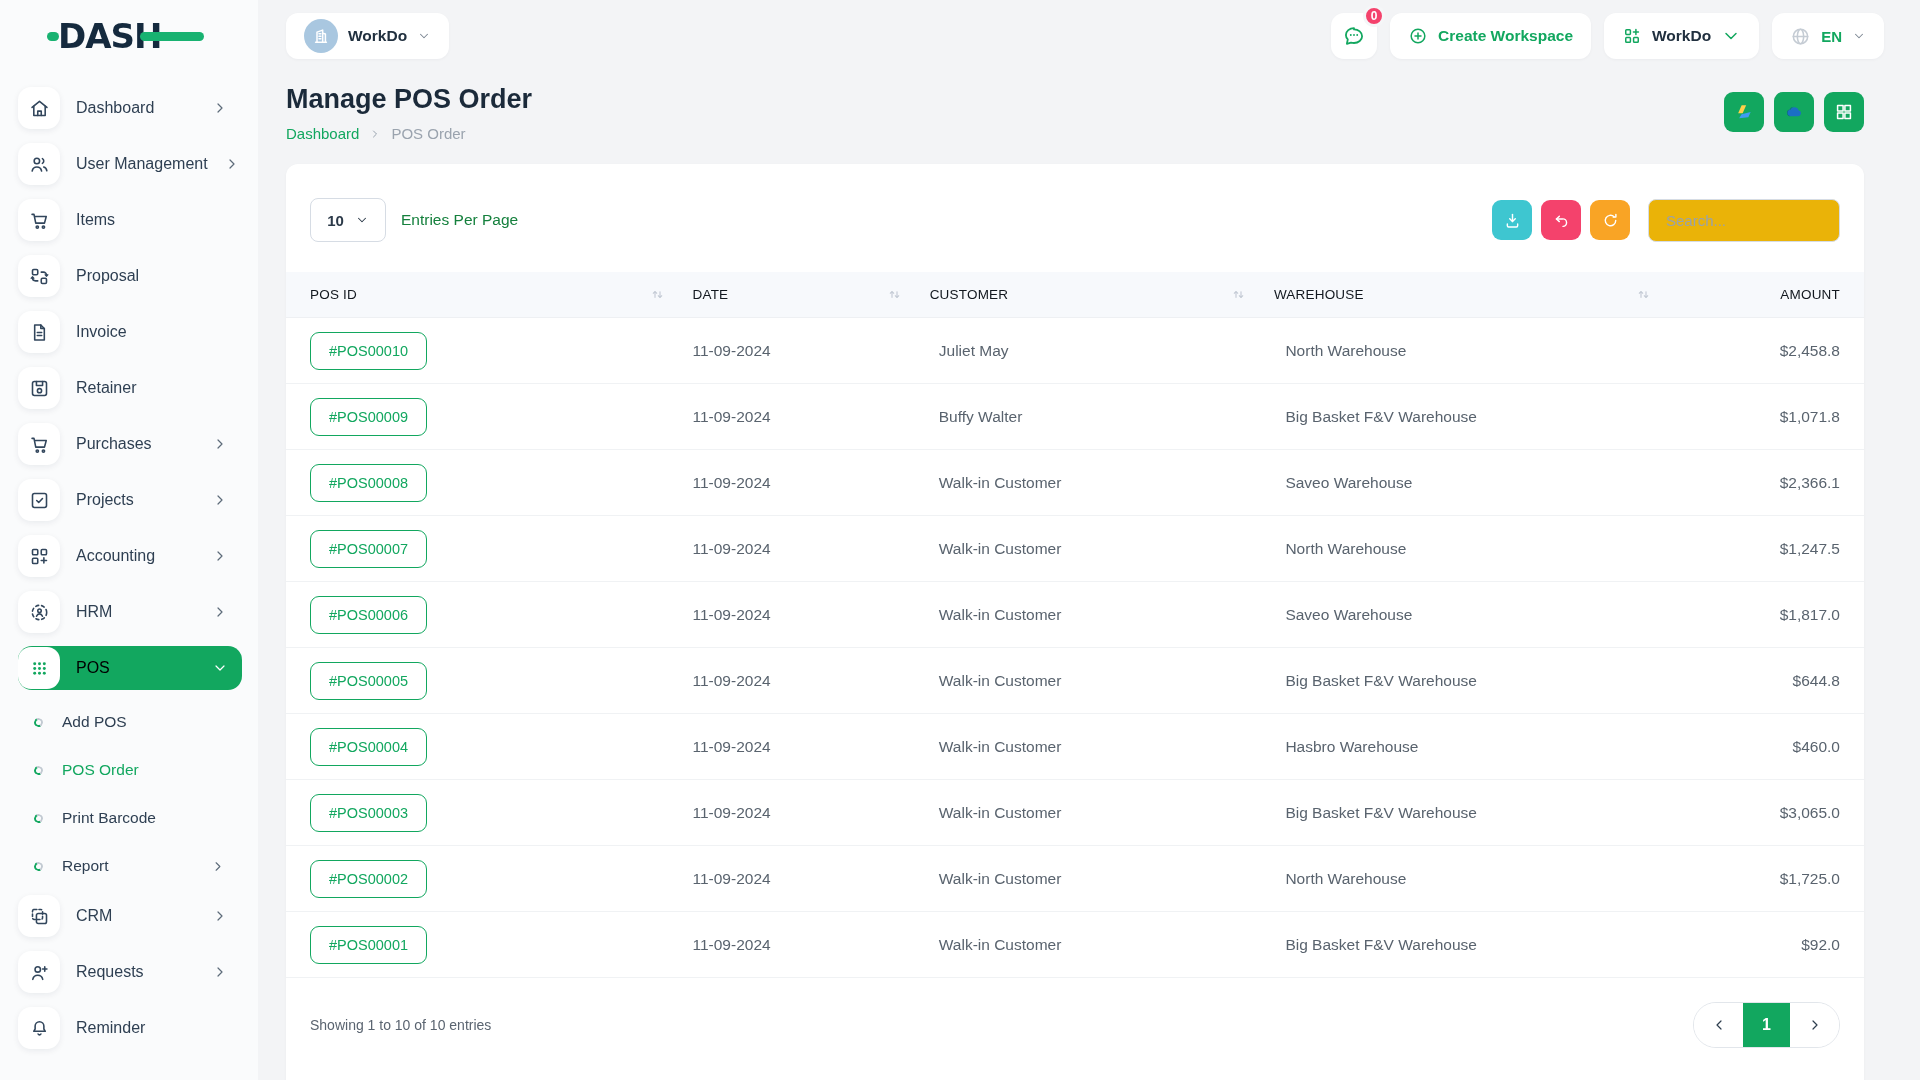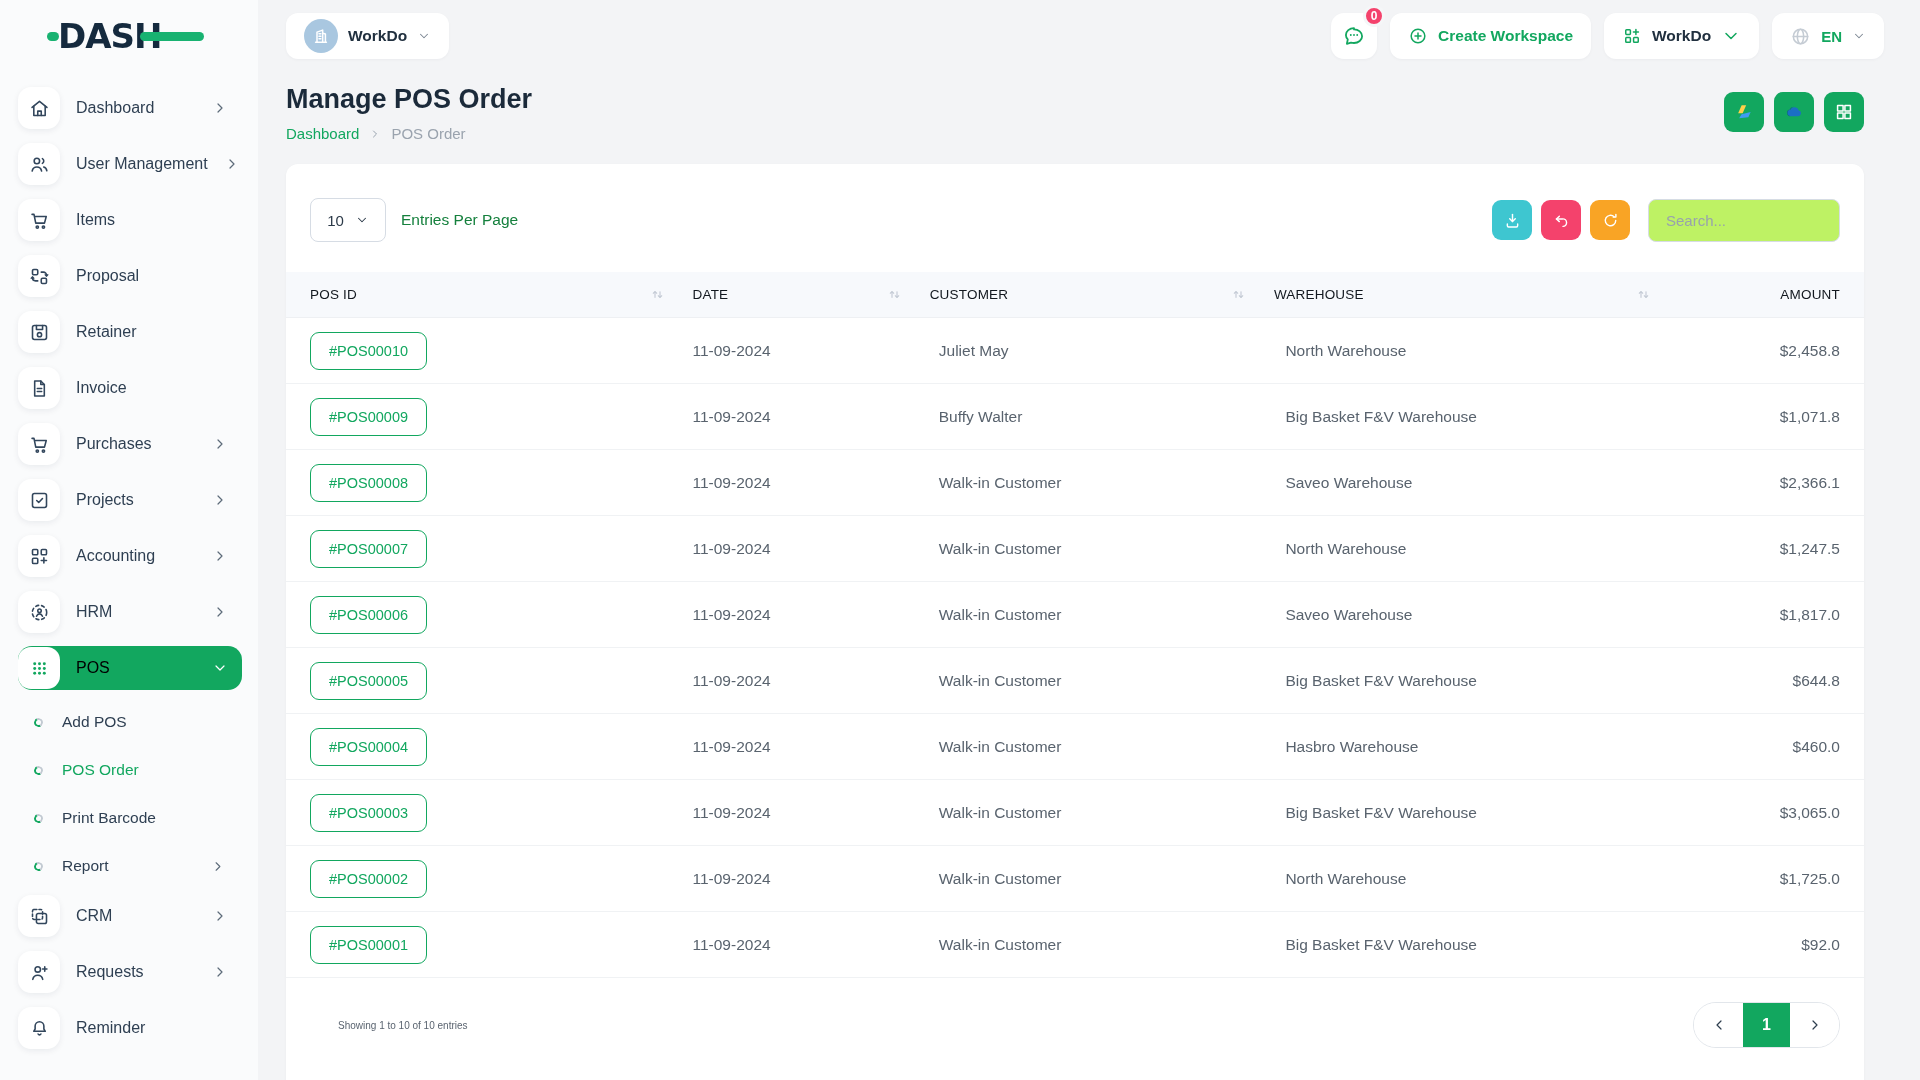--- a/index.html
+++ b/index.html
@@ -57,42 +57,42 @@
   .crumb-link { color:#12a75f; cursor:pointer; }
   .crumb-sep { width:12px; height:12px; color:#8d98a5; }
   .crumb-current { color:#9aa3ae; }
   .quick-actions { display:flex; align-items:center; margin-top:8px; }
   .qa-btn { width:40px; height:40px; border-radius:9px; background:#12a75f; border:none; display:flex; align-items:center; justify-content:center; margin-left:10px; cursor:pointer; color:#fff; }
   .qa-btn .ic { width:20px; height:20px; }
 
   
   .card { background:#fff; border-radius:12px; margin-top:22px; height:935px; box-shadow:0 1px 3px rgba(16,24,40,.04); overflow:hidden; }
   .card-toolbar { display:flex; align-items:center; padding:34px 24px 0; }
-  .select-box { display:flex; align-items:center; justify-content:center; gap:11px; width:76px; height:44px; border:1px solid #d6dce4; border-radius:8px; background:#fff; font-size:15px; color:#2c3a49; cursor:pointer; }
+  .select-box { display:flex; align-items:center; justify-content:center; gap:11px; width:76px; height:44px; border:1px solid #d6dce4; border-radius:8px; background:#fff; font-size:15px; color:#2c3a49; cursor:pointer;font-weight:bold; }
   .select-box .ic { width:14px; height:14px; color:#2c3a49; }
   .entries-label { margin-left:15px; font-size:15.5px; font-weight:500; color:#15803d; }
   .toolbar-right { margin-left:auto; display:flex; align-items:center; gap:9px; }
   .tb-action { width:40px; height:40px; border-radius:9px; border:none; display:flex; align-items:center; justify-content:center; color:#fff; cursor:pointer; }
   .tb-action .ic { width:19px; height:19px; }
   .tb-download { background:#3ec6d0; } .tb-undo { background:#f4426c; } .tb-refresh { background:#f9a425; }
-  .search-input { width:192px; height:43px; border:1px solid #d6dce4; border-radius:8px; padding:0 17px; font-size:15px; color:#2c3a49; margin-left:9px; background:#bef264; outline:none; font-family:"Liberation Sans", sans-serif; }
+  .search-input { width:192px; height:43px; border:1px solid #d6dce4; border-radius:8px; padding:0 17px; font-size:15px; color:#2c3a49; margin-left:9px; background:#eab308; outline:none; font-family:"Liberation Sans", sans-serif; }
   .search-input::placeholder { color:#98a2ad; }
 
   .table { margin-top:30px; }
   .t-head, .t-row { display:grid; grid-template-columns:25fr 15.5fr 22.5fr 26.5fr 10.5fr; padding:0 24px; align-items:center; }
   .t-head { background:#f7f9fc; height:46px; border-bottom:1px solid #eef0f3; }
   .th { display:flex; align-items:center; justify-content:space-between; font-size:13.5px; font-weight:400; color:#12181f; padding-right:28px; letter-spacing:.2px; cursor:pointer; }
   .th.right { justify-content:flex-end; padding-right:0; }
   .sort-ic { width:15px; height:15px; color:#c3cad4; }
   .t-row { height:66px; border-bottom:1px solid #f0f2f4;gap:24px; }
   .td { font-size:15.5px; color:#59636e; }
   .td.right { text-align:right; }
   .pos-pill { display:inline-block; border:1px solid #12a75f; color:#12a75f; background:#fff; border-radius:9px; padding:10px 18px; font-size:14.5px; font-weight:500; cursor:pointer; }
   .card-footer { display:flex; align-items:center; justify-content:space-between; padding:24px 24px 28px; }
-  .showing { font-size:10px; color:#5a6470;margin-left:28px; }
+  .showing { font-size:14px; color:#5a6470; }
   .pagination { display:flex; align-items:stretch; height:46px; border:1px solid #e2e6eb; border-radius:24px; overflow:hidden; background:#fff; }
   .page-btn { width:49px; display:flex; align-items:center; justify-content:center; background:#fff; border:none; color:#2e3e4e; cursor:pointer; }
   .page-btn .ic { width:16px; height:16px; }
   .page-num { width:47px; display:flex; align-items:center; justify-content:center; background:#12a75f; color:#fff; font-size:16px; font-weight:600; cursor:pointer; }
 </style>
 </head>
 <body>
 
 <aside class="sidebar">
   <div class="sidebar-logo">
@@ -155,37 +155,37 @@
             <path d="M10 17H7.5A3.5 3.5 0 0 1 4 13.5v-.8"></path>
             <path d="M5.5 14 4 12.5 2.5 14" stroke-width="1.5"></path>
           </svg>
         </span>
     <span class="nav-label">Proposal</span>
 
   </div>
       <div class="nav-item">
     <span class="nav-icon ic">
           <svg viewBox="0 0 24 24" fill="none" stroke="currentColor" stroke-width="1.8" stroke-linecap="round" stroke-linejoin="round">
+            <path d="M6.5 3.5h7l4 4v13h-11z"></path>
+            <path d="M13.5 3.5v4h4"></path>
+            <path d="M9.5 12h5M9.5 15.5h5"></path>
+          </svg>
+        </span>
+    <span class="nav-label">Invoice</span>
+
+  </div>
+      <div class="nav-item">
+    <span class="nav-icon ic">
+          <svg viewBox="0 0 24 24" fill="none" stroke="currentColor" stroke-width="1.8" stroke-linecap="round" stroke-linejoin="round">
             <rect x="4" y="4" width="16" height="16" rx="2.2"></rect>
             <path d="M8.5 4v4.5h7V4"></path>
             <circle cx="12" cy="14.5" r="2.4"></circle>
           </svg>
         </span>
     <span class="nav-label">Retainer</span>
-
-  </div>
-      <div class="nav-item">
-    <span class="nav-icon ic">
-          <svg viewBox="0 0 24 24" fill="none" stroke="currentColor" stroke-width="1.8" stroke-linecap="round" stroke-linejoin="round">
-            <path d="M6.5 3.5h7l4 4v13h-11z"></path>
-            <path d="M13.5 3.5v4h4"></path>
-            <path d="M9.5 12h5M9.5 15.5h5"></path>
-          </svg>
-        </span>
-    <span class="nav-label">Invoice</span>
 
   </div>
       <div class="nav-item">
     <span class="nav-icon ic">
           <svg viewBox="0 0 24 24" fill="none" stroke="currentColor" stroke-width="1.8" stroke-linecap="round" stroke-linejoin="round">
             <circle cx="9.5" cy="19.5" r="1.3"></circle>
             <circle cx="16.5" cy="19.5" r="1.3"></circle>
             <path d="M3.5 5h2.2l2 10h10l2-7.5H6.3"></path>
           </svg>
         </span>

